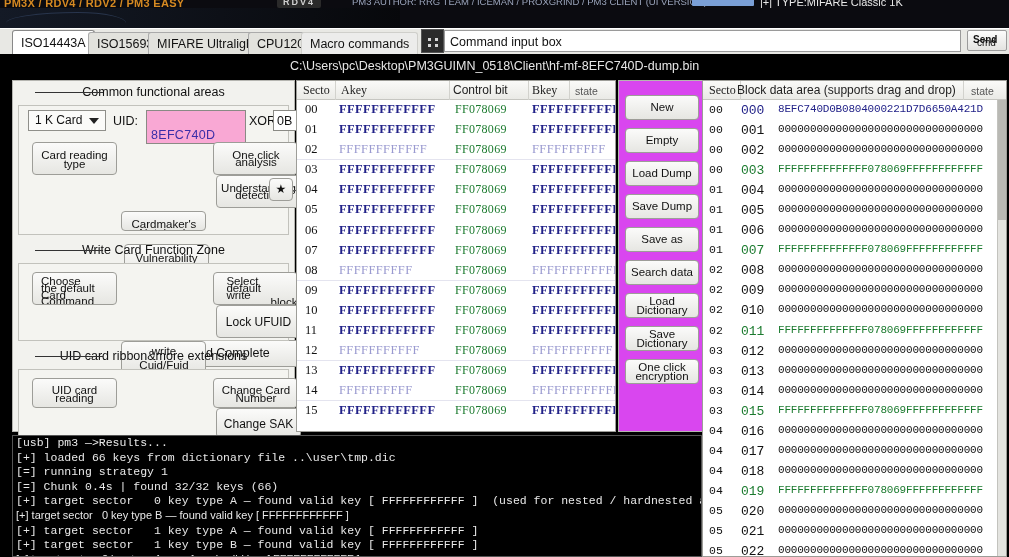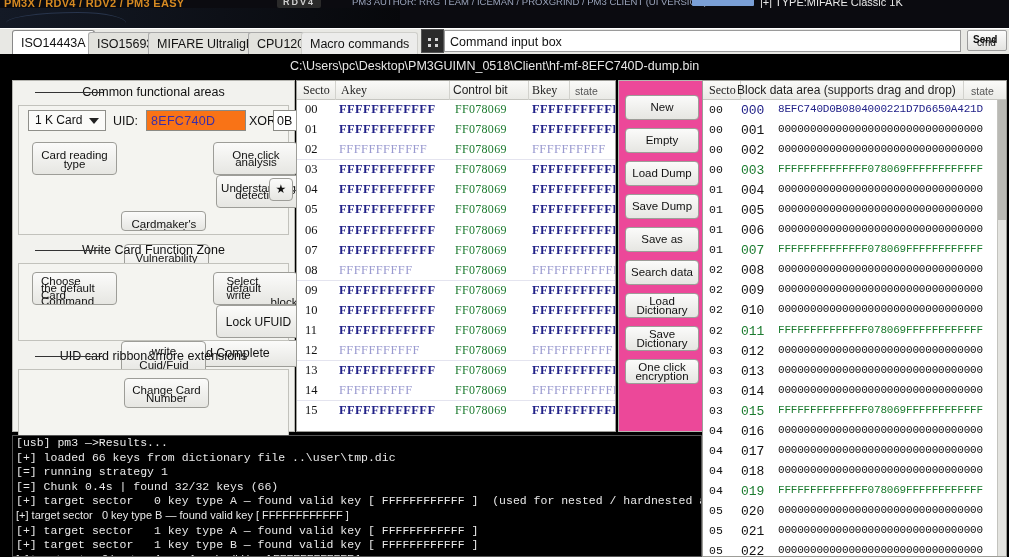--- a/index.html
+++ b/index.html
@@ -123,22 +123,22 @@
     padding-left:6px;
   }
   #sel1k .arw{
     position:absolute; right:6px; top:7px; width:0;height:0;
     border-left:5px solid transparent;border-right:5px solid transparent;
     border-top:6px solid #222;
   }
   .lbl{ position:absolute; font-size:12.5px; color:#111; }
   #uidfield{
     position:absolute; left:127px; top:4px; width:100px; height:21px;
-    background:#f97316; border:1px solid #8a8a85; font-size:12.5px;
-    color:#3a2ea8; padding:2px 4px; line-height:16px; letter-spacing:.3px;
+    background:#f9a8d4; border:1px solid #8a8a85; font-size:12.5px;
+    color:#3a2ea8; padding:16px 4px; line-height:16px; letter-spacing:.3px;
   }
   #xorfield{
     position:absolute; left:254px; top:4px; width:26px; height:21px;
     background:#fff; border:1px solid #8a8a85; font-size:12.5px;
     color:#111; padding:2px 3px; line-height:16px;
   }
   .starbtn{
     position:absolute; width:24px; height:23px; border:1px solid #9d9d98;
     border-radius:4px; background:linear-gradient(#fbfbfa,#e6e6e2);
     font-size:12px; text-align:center; line-height:21px; color:#111;
@@ -159,21 +159,21 @@
                  color:#222288; letter-spacing:.4px; font-weight:bold;}
   .ktrow .c-ctl{ position:absolute; left:158px; top:2px; font-size:12px;
                  color:#1b7a2e; letter-spacing:.3px;}
   .ktrow .c-b  { position:absolute; left:235px; top:2px; font-size:12.5px;
                  color:#222288; letter-spacing:.4px; font-weight:bold;}
   .ktrow.faded .c-a, .ktrow.faded .c-b{ color:#9a9ad0; font-weight:normal; }
   .ktrow.faded{ border-bottom:1px solid #e4e4ef; }
 
   
   #btncol{ left:618px; top:80px; width:88px; height:352px;
-           background:#ec4899; border:1px solid #b5b5b0; }
+           background:#d946ef; border:1px solid #b5b5b0; }
   #btncol .btn{ position:absolute; left:6px; width:74px; height:25px;
                 font-size:11.5px; }
   #btncol .btn span{ position:absolute; left:0; right:0; }
 
   
   #blockpanel{ left:702px; top:80px; width:305px; height:477px;
                background:#fff; border:1px solid #9d9d98; overflow:hidden; }
   .bphead{ position:relative; height:19px; background:linear-gradient(#fafaf8,#eaeae6);
            border-bottom:1px solid #c6c6c1; }
   .bphead .h{ position:absolute; top:2px; font-size:12px; color:#222; }
@@ -324,20 +324,24 @@
       <span class="l2" style="top:17px;">Initialize Card</span>
     </div>
   </div>
 
   <div class="grouphdr">
     <span class="rule"></span>
     <span>UID card ribbon&amp;more extensions</span>
   </div>
 
   <div class="subbox" style="height:74px;">
+    <div class="btn" style="left:9px; top:3px; width:85px; height:30px;">
+      <span class="l1" style="top:5px;">UID card</span>
+      <span class="l2" style="top:13px;">reading</span>
+    </div>
     <div class="btn" style="left:101px; top:3px; width:85px; height:30px;">
       <span class="l1" style="top:5px;">Change Card</span>
       <span class="l2" style="top:13px;">Number</span>
     </div>
     <div class="btn" style="left:193px; top:3px; width:85px; height:30px;">
       <span class="l1" style="top:8px; font-size:12px;">Change SAK</span>
     </div>
     <div class="btn" style="left:9px; top:36px; width:85px; height:32px;">
       <span class="l1" style="top:2px; text-align:left; padding-left:6px;">UID/UFUI</span>
       <span class="l2" style="top:12px; text-align:left; padding-left:6px;">D Write</span>

